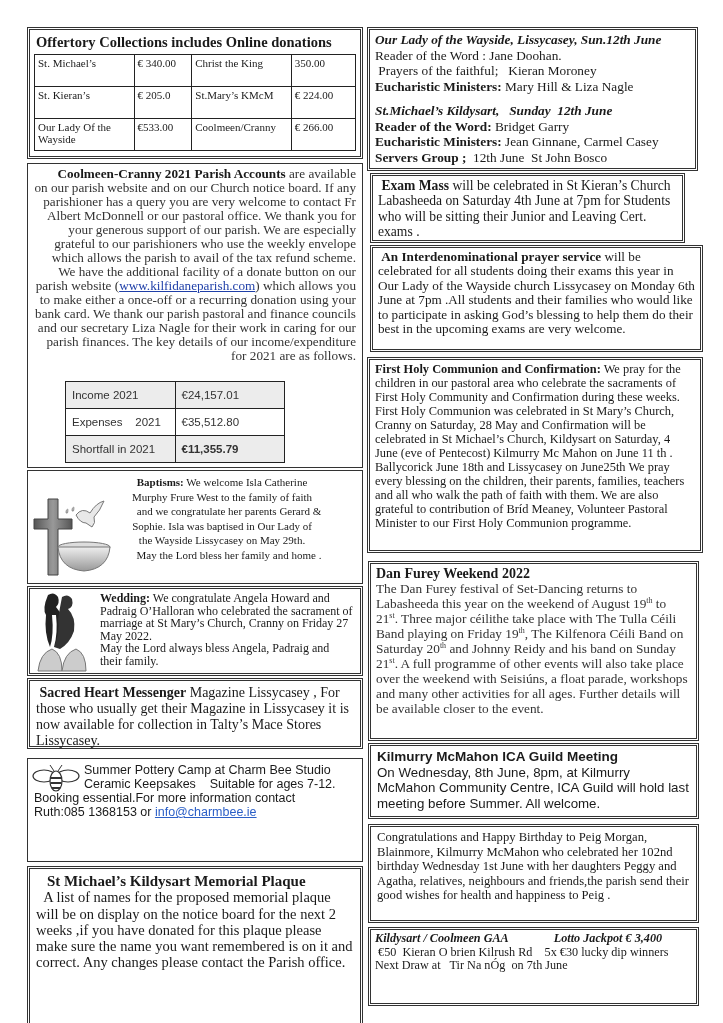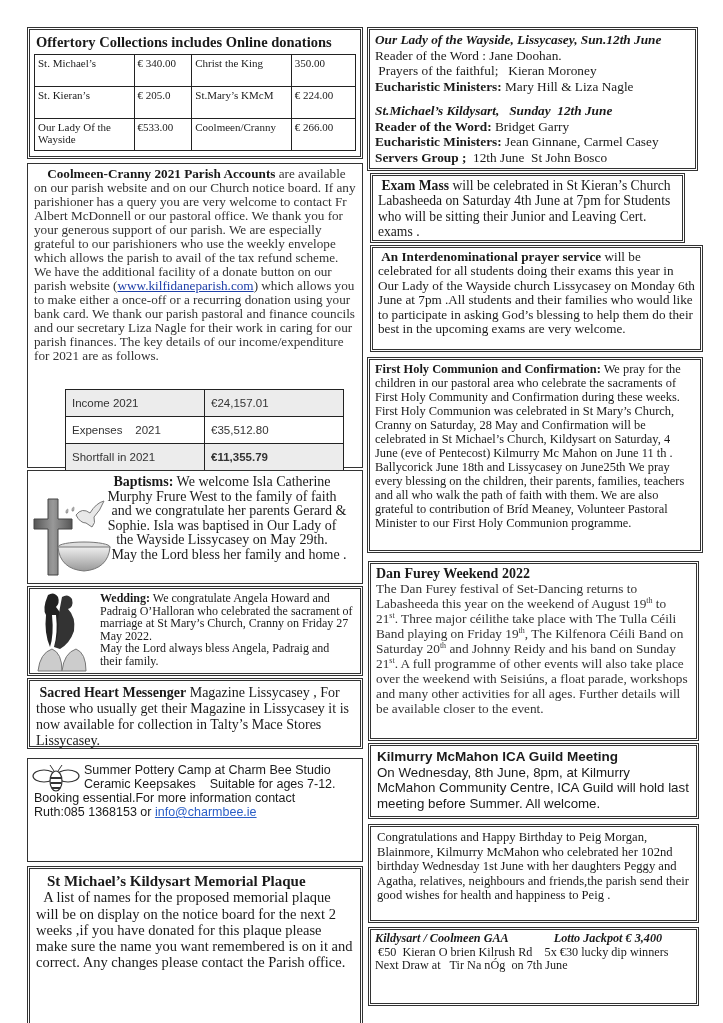--- a/index.html
+++ b/index.html
@@ -15,27 +15,27 @@
   sup { font-size: 0.6em; line-height: 0; }
 
   
   #offertory { left: 27px; top: 27px; width: 336px; height: 132px; padding: 3px 4px; }
   #offertory h2 { font-size: 14.5px; font-weight: bold; margin: 1px 0 3px 2px; }
   table.off { border-collapse: collapse; width: 100%; font-size: 11px; }
   table.off td { border: 1.5px solid #222; vertical-align: top; padding: 2px 3px; height: 32px; line-height: 12px; }
 
   
   #accounts { left: 27px; top: 163px; width: 336px; height: 305px; padding: 3px 6px; font-size: 13.2px; line-height: 14px; color: #333; }
-  #accounts p { text-align: left; }
-  table.inc { position: absolute; left: 37px; top: 225px; border-collapse: collapse; width: 279px; font-family: "Liberation Sans", sans-serif; font-size: 11.5px; border-radius: 8px; }
+  #accounts p { text-align: right; }
+  table.inc { position: absolute; left: 37px; top: 217px; border-collapse: collapse; width: 220px; font-family: "Liberation Sans", sans-serif; font-size: 11.5px; border-radius: 8px; }
   table.inc td { border: 1.5px solid #222; height: 27px; padding: 0 6px; }
   table.inc tr.g td { background: #ececec; }
 
   
-  #baptisms { left: 27px; top: 470px; width: 336px; height: 114px; padding: 4px 6px 0 60px; font-size: 14px; line-height: 14.6px; text-align: center; }
+  #baptisms { left: 27px; top: 470px; width: 336px; height: 114px; padding: 4px 6px 0 60px; font-size: 11px; line-height: 14.6px; text-align: center; }
   #baptism-icon { position: absolute; left: 4px; top: 26px; width: 84px; height: 80px; }
 
   
   #wedding { left: 27px; top: 586px; width: 336px; height: 90px; padding: 3px 6px 0 70px; font-size: 12px; line-height: 12.6px; }
   #wedding-icon { position: absolute; left: 2px; top: 2px; width: 60px; height: 84px; }
 
   
   #sacred { left: 27px; top: 678px; width: 336px; height: 71px; padding: 4px 6px; font-size: 14px; line-height: 16px; }
 
   

